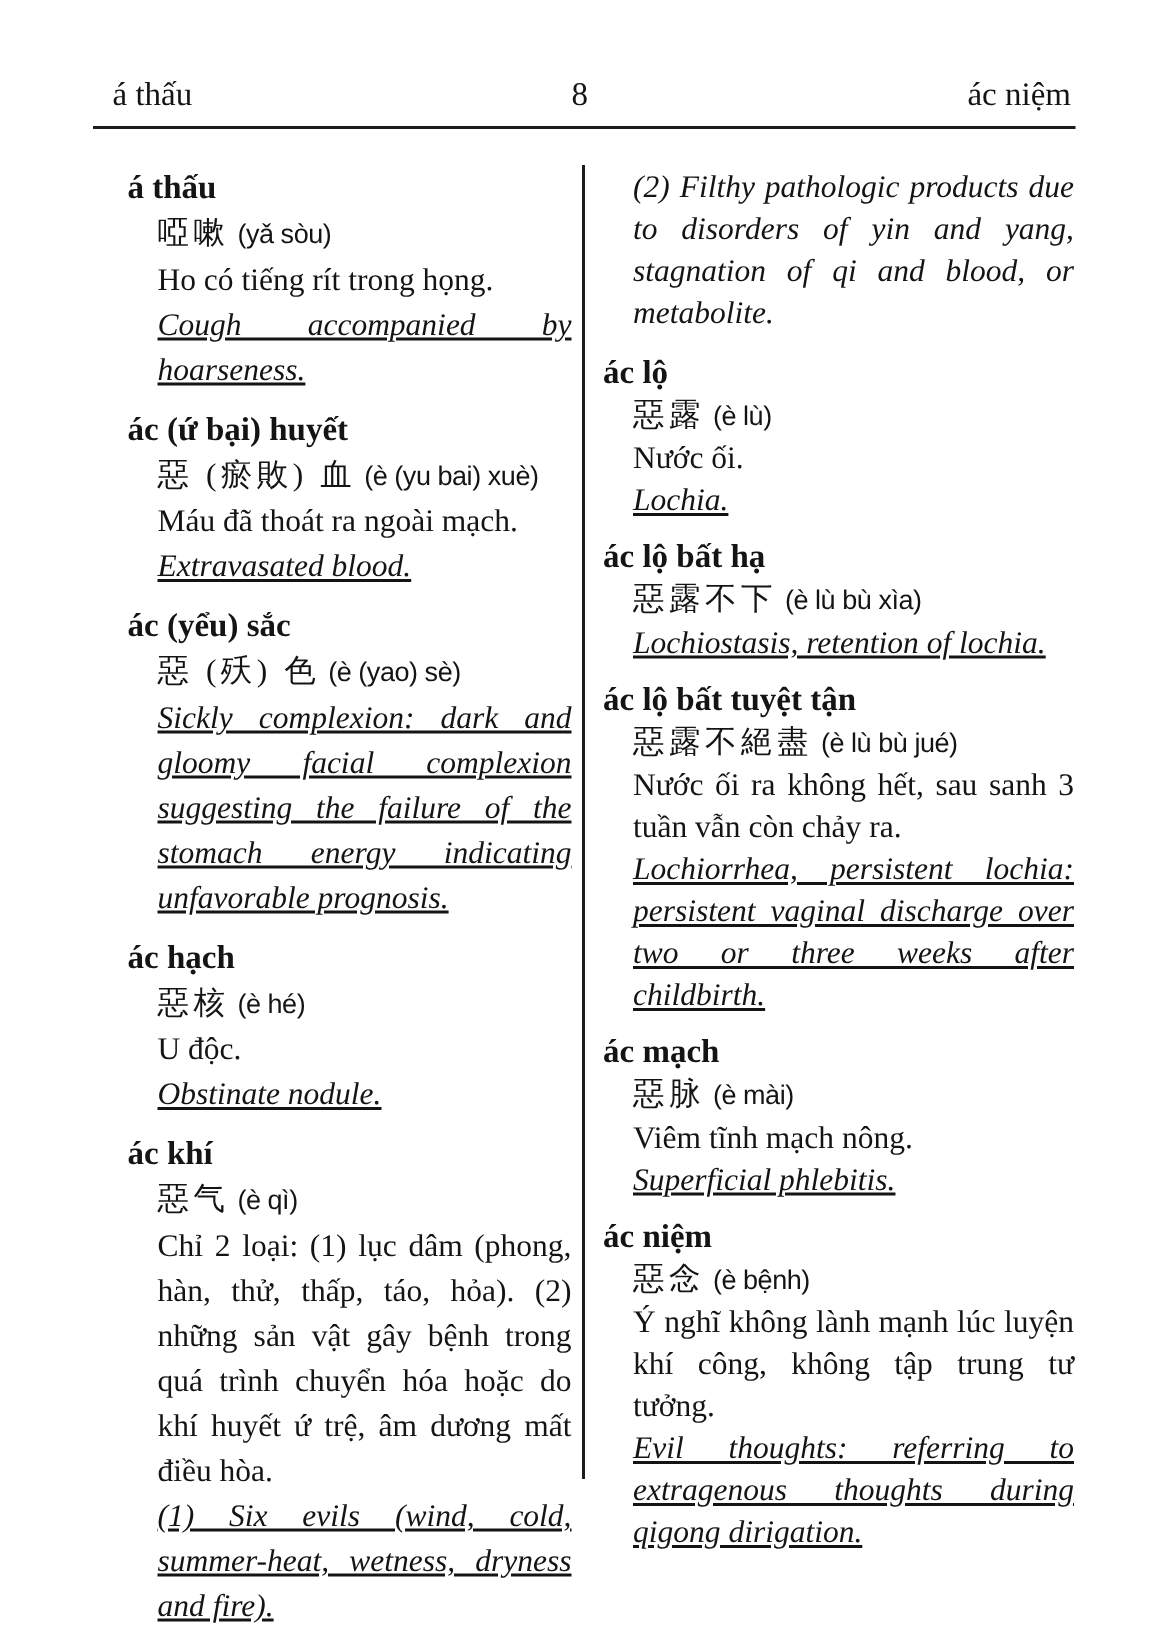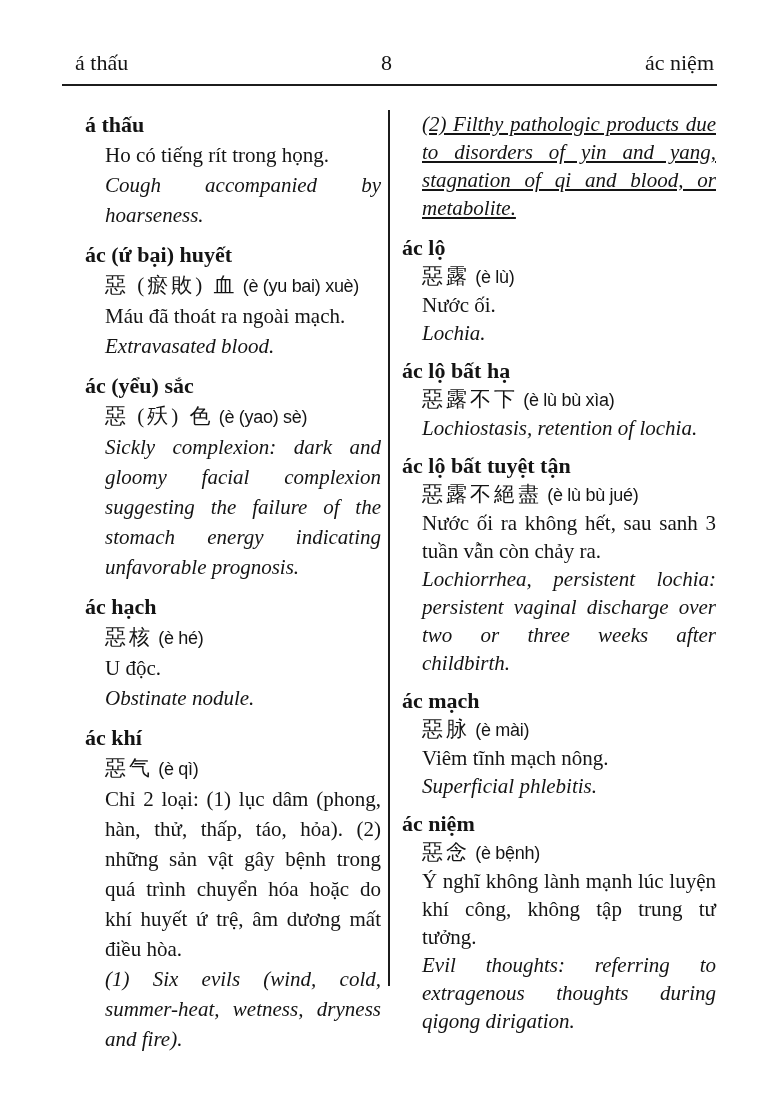--- a/index.html
+++ b/index.html
@@ -72,47 +72,50 @@
   .pinyin {
     font-family: "Liberation Sans", sans-serif;
     font-size: 18px;
     letter-spacing: -0.3px;
   }
   .viet, .eng {
     margin: 0 0 0 20px;
     text-align: justify;
     text-align-last: left;
   }
-  .eng { font-style: italic; }
+  .eng { font-style: italic; text-decoration: underline; }
   .continuation {
     margin: 0 0 12px 20px;
     font-style: italic;
     text-align: justify;
     text-align-last: left;
-    text-decoration: underline;
   }
 </style>
 </head>
 <body>
 
 <div class="page">
 
   <div class="running-header">
     <span>á thấu</span>
     <span>8</span>
     <span>ác niệm</span>
   </div>
   <div class="header-rule"></div>
 
   <div class="col-divider"></div>
 
   <div class="col col-left">
 
     <div class="entry">
       <div class="headword">á thấu</div>
+      <div class="cn-line">
+        <span class="hanzi">啞嗽</span>
+        <span class="pinyin">(yǎ sòu)</span>
+      </div>
       <p class="viet">Ho có tiếng rít trong họng.</p>
       <p class="eng">Cough accompanied by hoarseness.</p>
     </div>
 
     <div class="entry">
       <div class="headword">ác (ứ bại) huyết</div>
       <div class="cn-line">
         <span class="hanzi">惡 (瘀敗) 血</span>
         <span class="pinyin">(è (yu bai) xuè)</span>
       </div>

